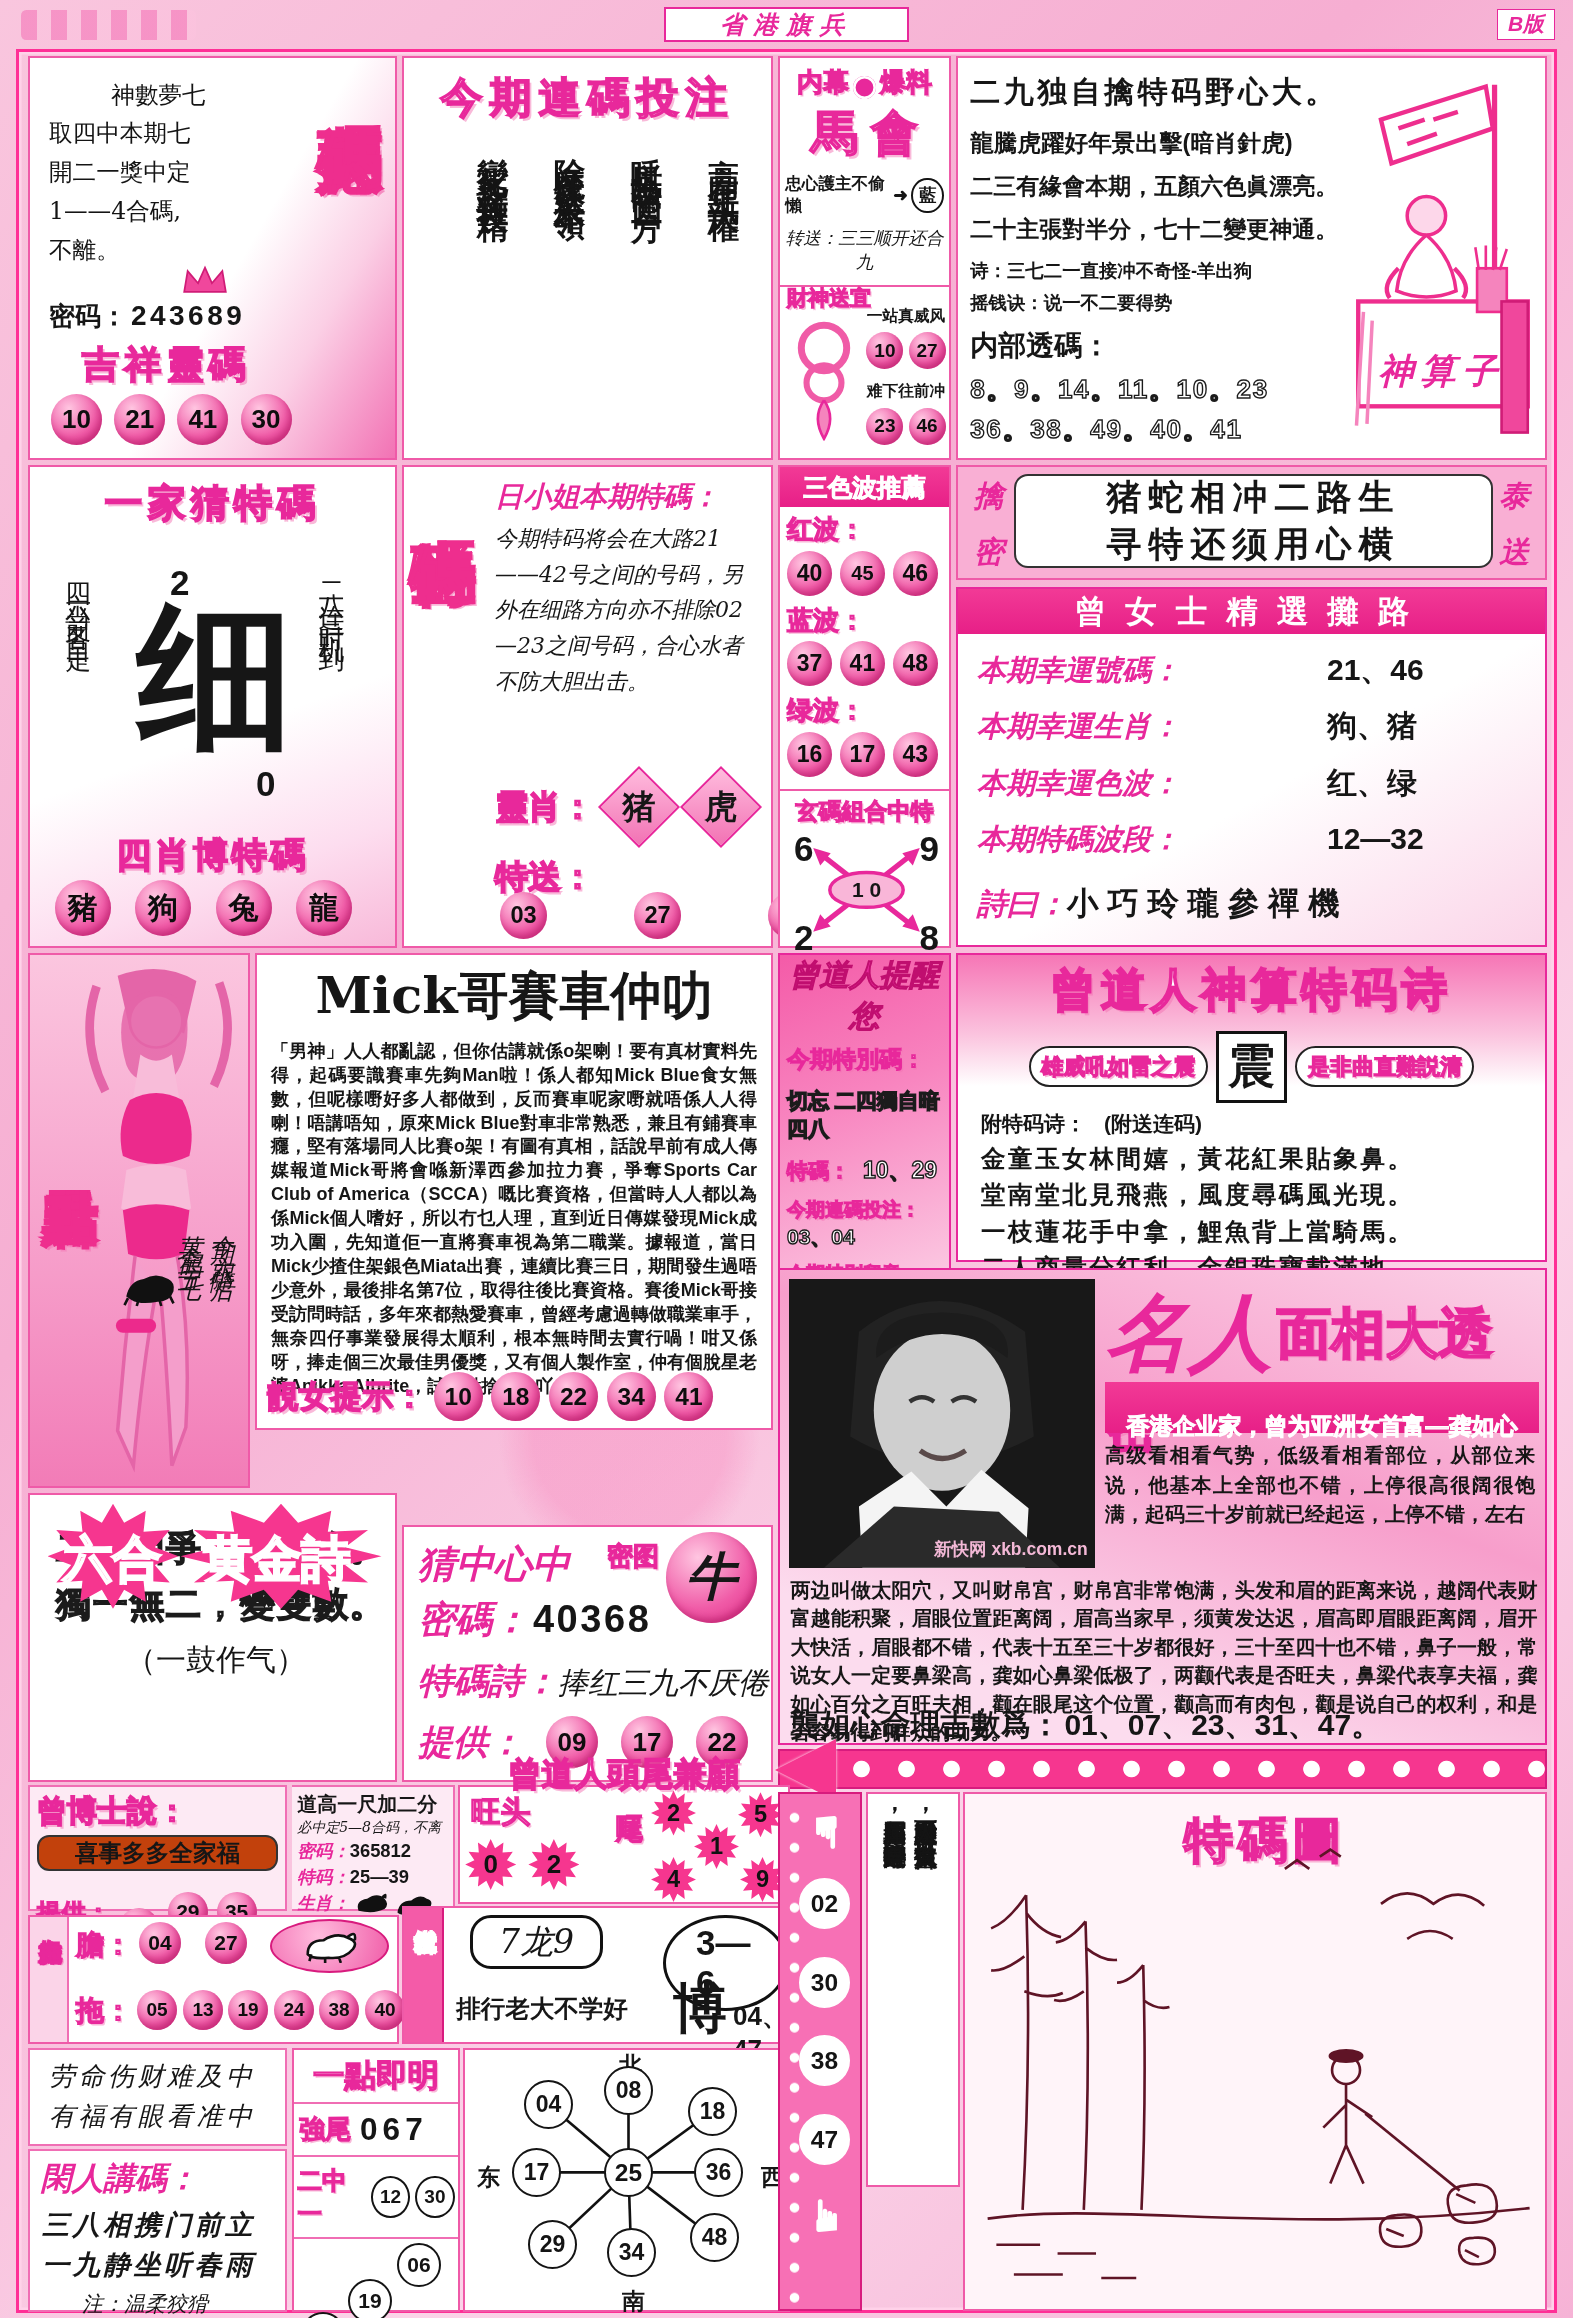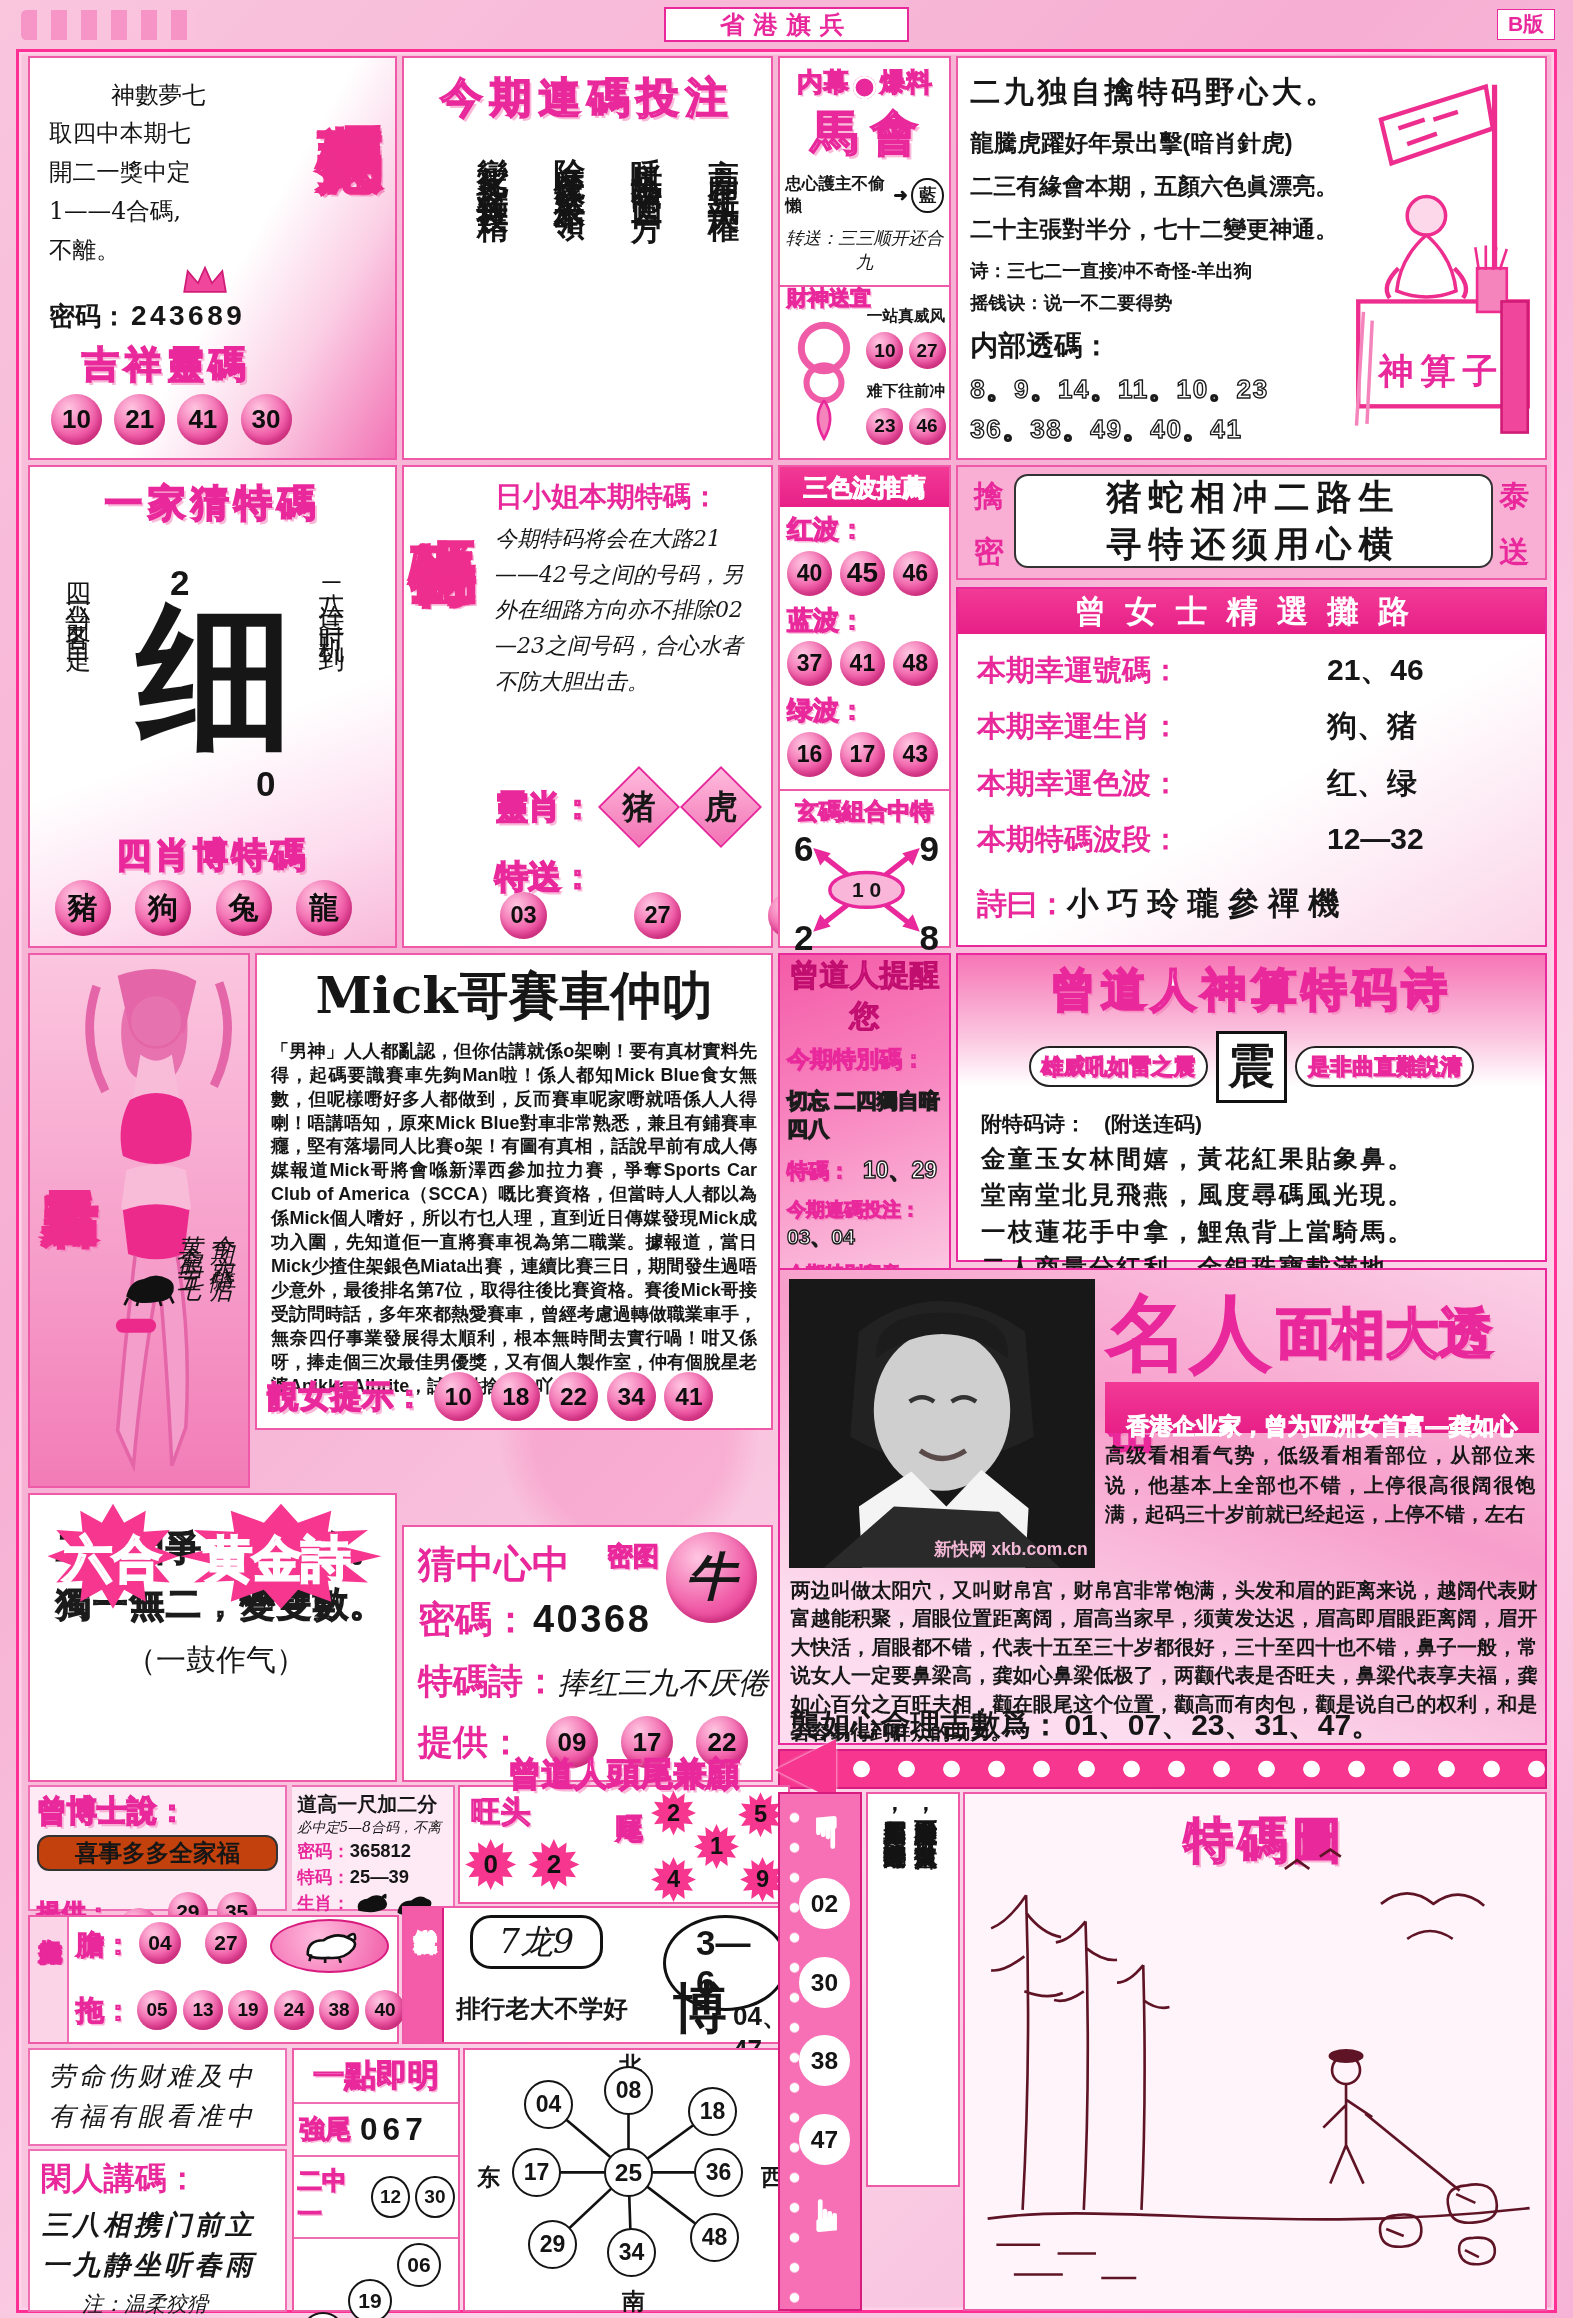--- a/index.html
+++ b/index.html
@@ -8,21 +8,21 @@
        background:
          radial-gradient(circle at 12% 28%, rgba(246,120,180,.35) 0 79px, transparent 105px),
          radial-gradient(circle at 40% 62%, rgba(246,120,180,.30) 0 96px, transparent 131px),
          radial-gradient(circle at 88% 8%, rgba(240,80,160,.35) 0 105px, transparent 140px),
          linear-gradient(135deg,#f9c6de 0%,#f6aed2 35%,#fbd4e8 70%,#f6b3d6 100%);}
   .p{position:absolute;box-sizing:border-box;}
   .panel{background:#fff;border:2.6px solid #ef5aa8;}
   .bub{color:#fff;-webkit-text-stroke:1.7px #e8289b;font-weight:bold;text-shadow:2.6px 2.6px 0 rgba(243,116,180,.5);}
   .bubS{color:#fff;-webkit-text-stroke:1.2px #e8289b;font-weight:bold;text-shadow:1.7px 1.7px 0 rgba(243,116,180,.5);}
   .out{color:#fff;-webkit-text-stroke:1.4px #1b1b1b;font-weight:bold;}
-  .mag{color:#e8289b;font-weight:bold;}
+  .mag{color:#e8289b;font-weight:bold;font-style:italic;}
   .blk{color:#161616;font-weight:bold;}
   .hand{font-family:"DejaVu Serif",serif;font-style:italic;color:#171717;}
   .vert{writing-mode:vertical-rl;text-orientation:upright;}
   .ball{display:inline-flex;align-items:center;justify-content:center;border-radius:50%;
         background:radial-gradient(circle at 35% 28%,#ffc6e1,#f05ba7 58%,#dd2c85);
         color:#0e0e0e;font-weight:bold;box-shadow:inset -2.6px -4.4px 6.1px rgba(165,15,88,.45);}
   .wcirc{display:inline-flex;align-items:center;justify-content:center;border-radius:50%;
         background:#fff;border:2.6px solid #141414;color:#141414;font-weight:bold;}
   .burst{display:inline-flex;align-items:center;justify-content:center;background:#f6368f;color:#111;font-weight:bold;
         clip-path:polygon(100% 50%,81.9% 58.5%,93.3% 75%,73.3% 73.3%,75% 93.3%,58.5% 81.9%,50% 100%,41.5% 81.9%,25% 93.3%,26.7% 73.3%,6.7% 75%,18.1% 58.5%,0% 50%,18.1% 41.5%,6.7% 25%,26.7% 26.7%,25% 6.7%,41.5% 18.1%,50% 0%,58.5% 18.1%,75% 6.7%,73.3% 26.7%,93.3% 25%,81.9% 41.5%);}
@@ -195,21 +195,21 @@
 </div>
 
 <div class="p panel" style="left:778px;top:465px;width:173px;height:483px;">
   <div class="band" style="height:40px;display:flex;align-items:center;justify-content:center;">
     <span style="font-weight:bold;font-size:24.5px;color:#fff;-webkit-text-stroke:0.9px #fff;">三色波推薦</span>
   </div>
   <div style="padding:5.2px 7px;">
     <div class="bubS" style="font-size:26px;">红波：</div>
     <div style="display:flex;gap:7.9px;margin:3.5px 0 7px;">
       <span class="ball" style="width:45px;height:45px;font-size:23px;">40</span>
-      <span class="ball" style="width:45px;height:45px;font-size:28px;">45</span>
+      <span class="ball" style="width:45px;height:45px;font-size:20px;">45</span>
       <span class="ball" style="width:45px;height:45px;font-size:23px;">46</span>
     </div>
     <div class="bubS" style="font-size:26px;">蓝波：</div>
     <div style="display:flex;gap:7.9px;margin:3.5px 0 7px;">
       <span class="ball" style="width:45px;height:45px;font-size:23px;">37</span>
       <span class="ball" style="width:45px;height:45px;font-size:23px;">41</span>
       <span class="ball" style="width:45px;height:45px;font-size:23px;">48</span>
     </div>
     <div class="bubS" style="font-size:26px;">绿波：</div>
     <div style="display:flex;gap:7.9px;margin:3.5px 0 7px;">

